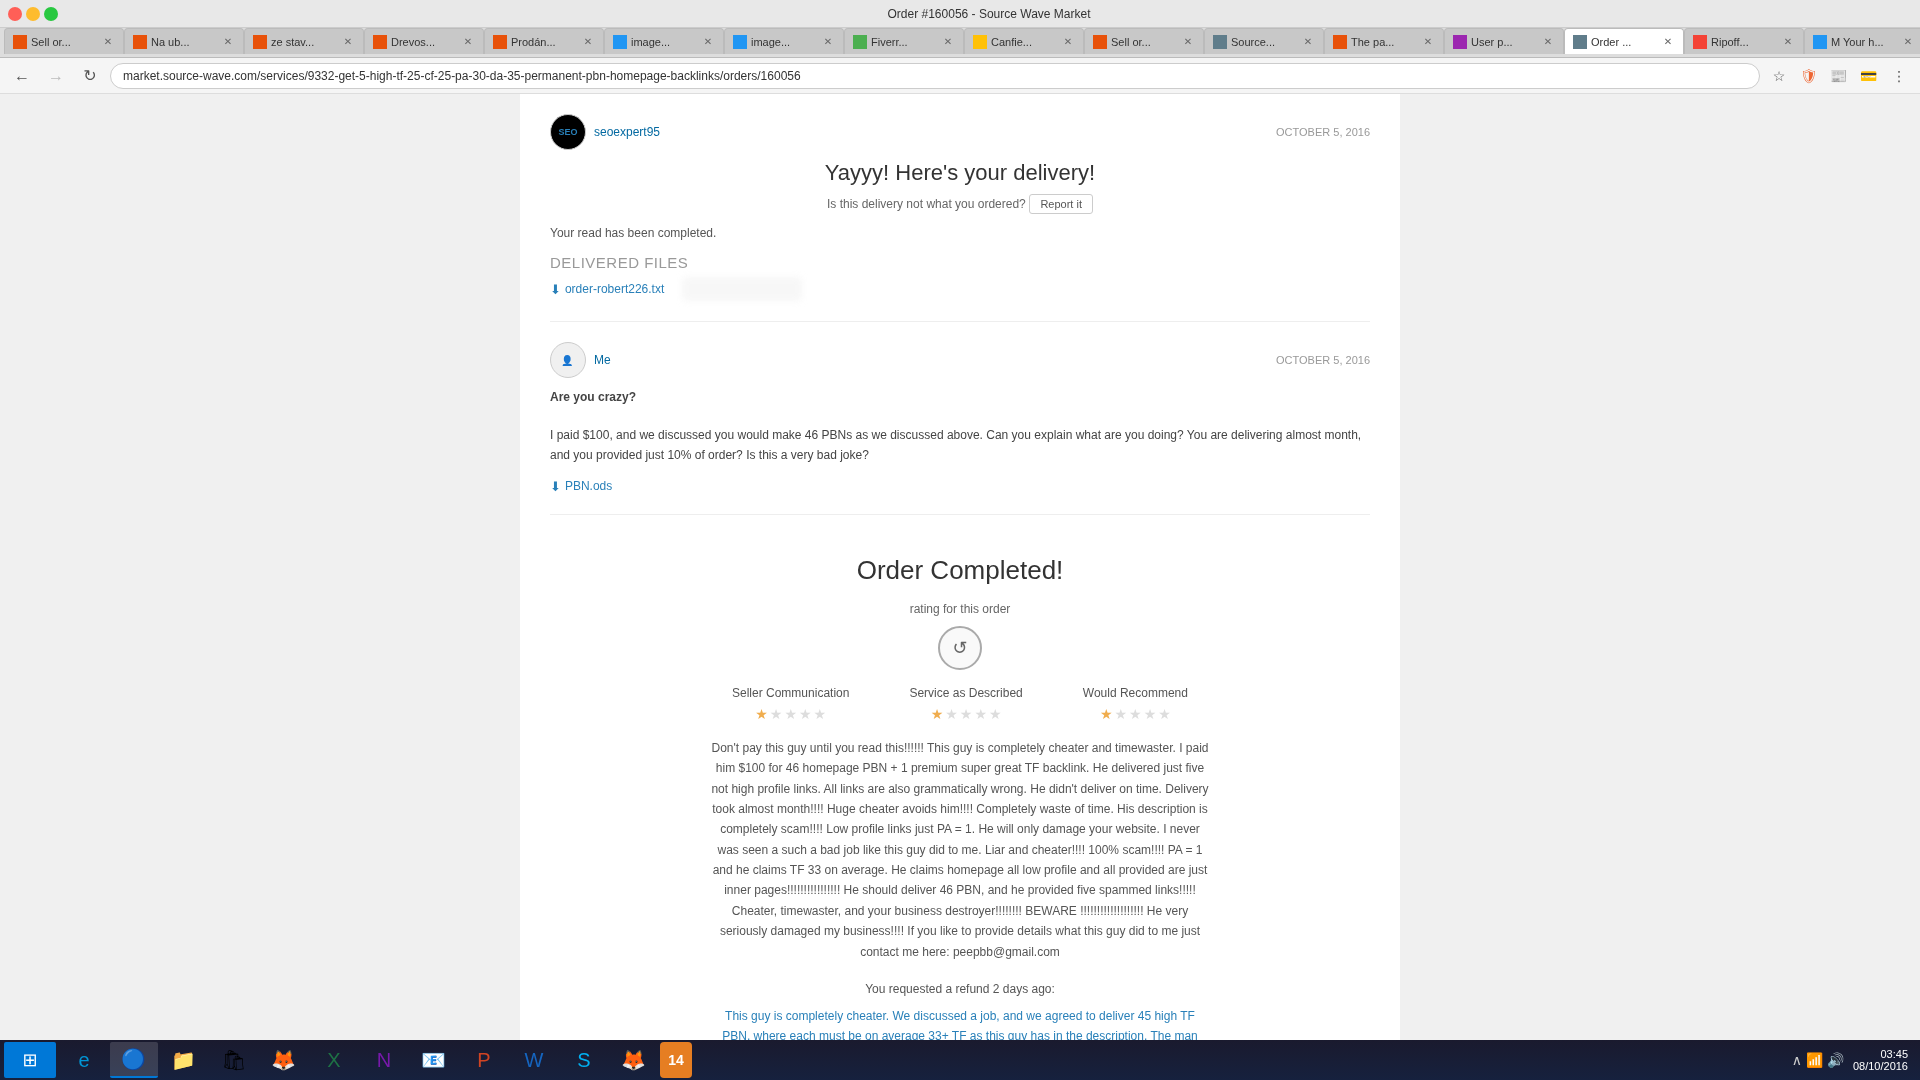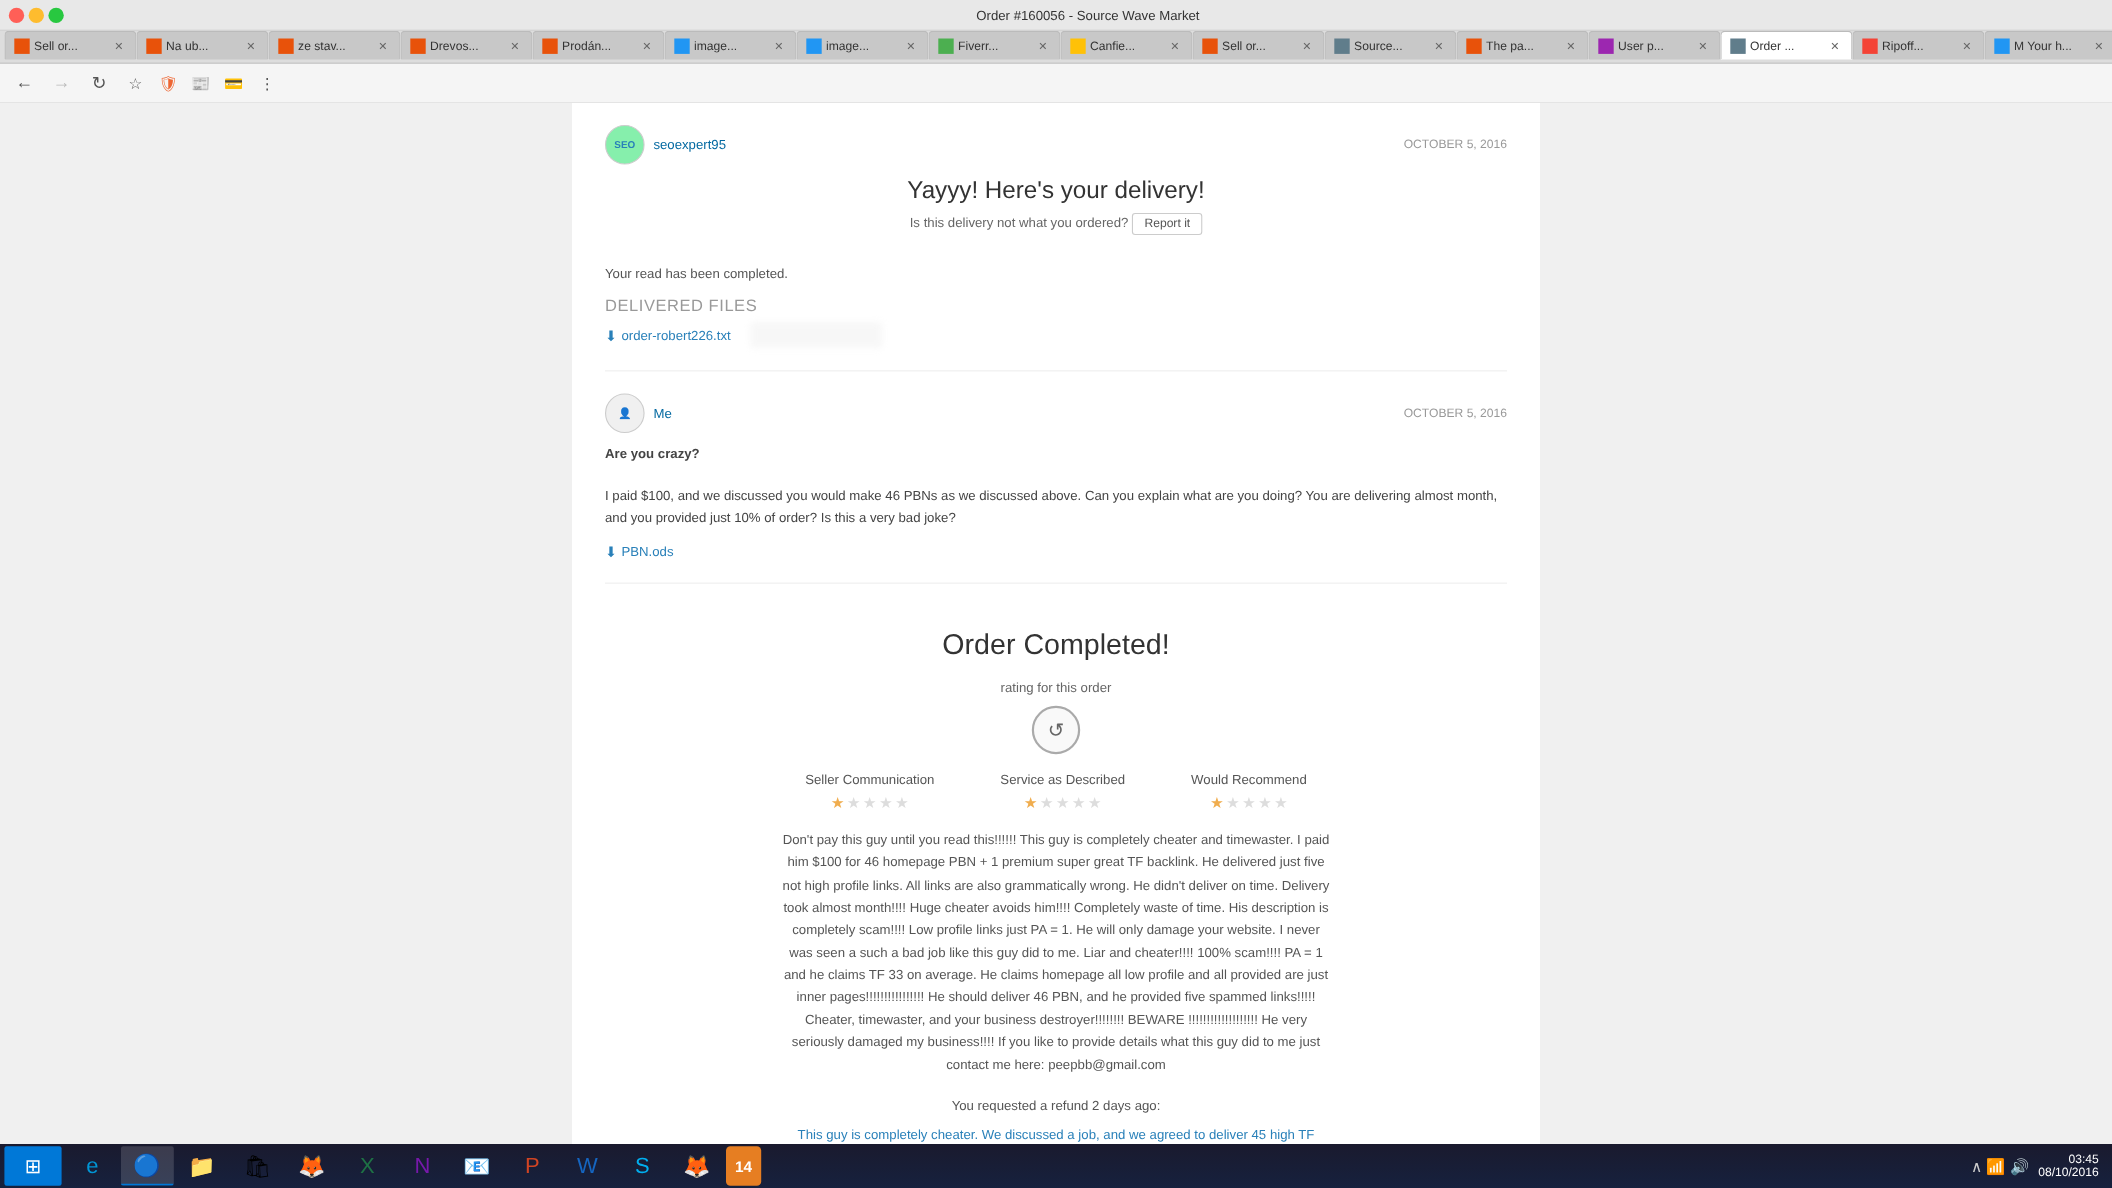--- a/index.html
+++ b/index.html
@@ -210,21 +210,21 @@
     .avatar {
       width: 36px; height: 36px;
       border-radius: 50%;
       background: #e8f4f8;
       display: flex; align-items: center; justify-content: center;
       font-size: 10px; color: #555; font-weight: bold;
       border: 1px solid #ccc;
       overflow: hidden;
     }
     .avatar-seo {
-      background: #86efac;
+      background: #000000;
       font-size: 9px;
       font-weight: bold;
       color: #2980b9;
     }
     .avatar-me {
       background: #f0f0f0;
       font-size: 10px;
       color: #888;
     }
     .username { color: #0369a1; font-size: 12px; text-decoration: none; }
@@ -473,20 +473,21 @@
       <span class="tab-title">M Your h...</span>
       <div class="tab-close">✕</div>
     </div>
 
   </div>
 
   <div class="nav-bar">
     <button class="nav-btn">←</button>
     <button class="nav-btn" disabled="">→</button>
     <button class="nav-btn">↻</button>
+    <input class="address-bar" type="text" value="market.source-wave.com/services/9332-get-5-high-tf-25-cf-25-pa-30-da-35-permanent-pbn-homepage-backlinks/orders/160056" style="">
     <div class="nav-right-icons">
       <button class="nav-icon-btn">☆</button>
       <button class="nav-icon-btn" style="color:#e63">🛡</button>
       <button class="nav-icon-btn" style="color:#e63">📰</button>
       <button class="nav-icon-btn">💳</button>
       <button class="nav-icon-btn">⋮</button>
     </div>
   </div>
 
   <div class="page-area">
@@ -495,21 +496,21 @@
       <div class="delivery-section">
         <div class="message-header">
           <div class="user-info">
             <div class="avatar avatar-seo">SEO</div>
             <a class="username">seoexpert95</a>
           </div>
           <span class="msg-date">OCTOBER 5, 2016</span>
         </div>
 
         <h2 class="delivery-title">Yayyy! Here's your delivery!</h2>
-        <div style="text-align:center; margin-bottom: 28px;">
+        <div style="text-align:center; margin-bottom: 12px;">
           <span class="delivery-subtitle">Is this delivery not what you ordered?</span>
           <button class="report-btn">Report it</button>
         </div>
 
         <p class="order-completed-text">Your read has been completed.</p>
 
         <div>
           <div class="delivered-files-label">DELIVERED FILES</div>
           <div class="file-area">
             <a class="file-link">

